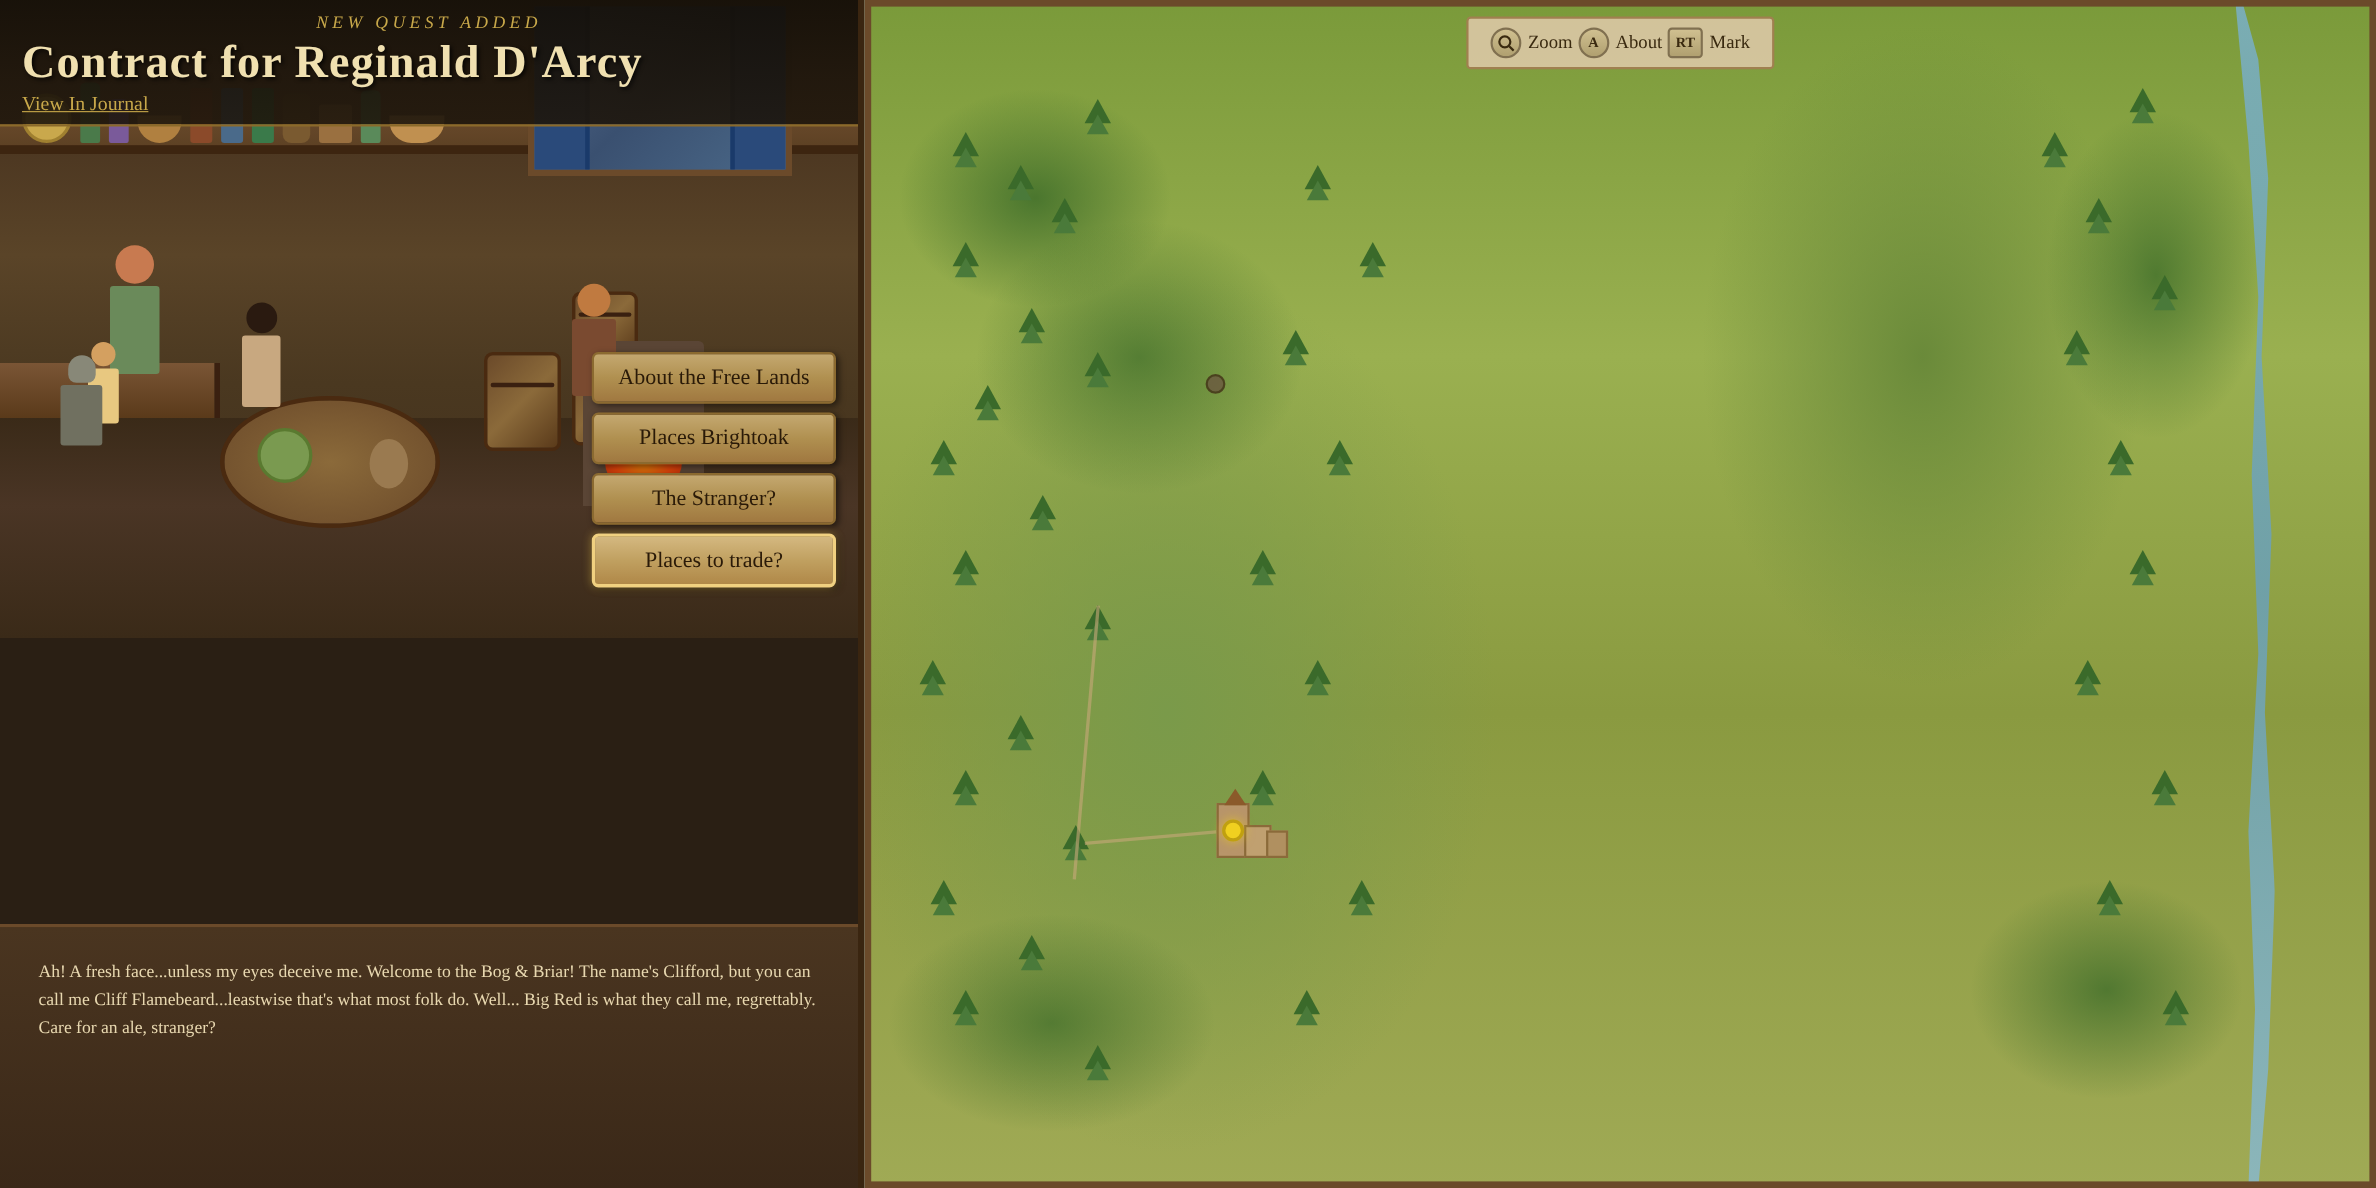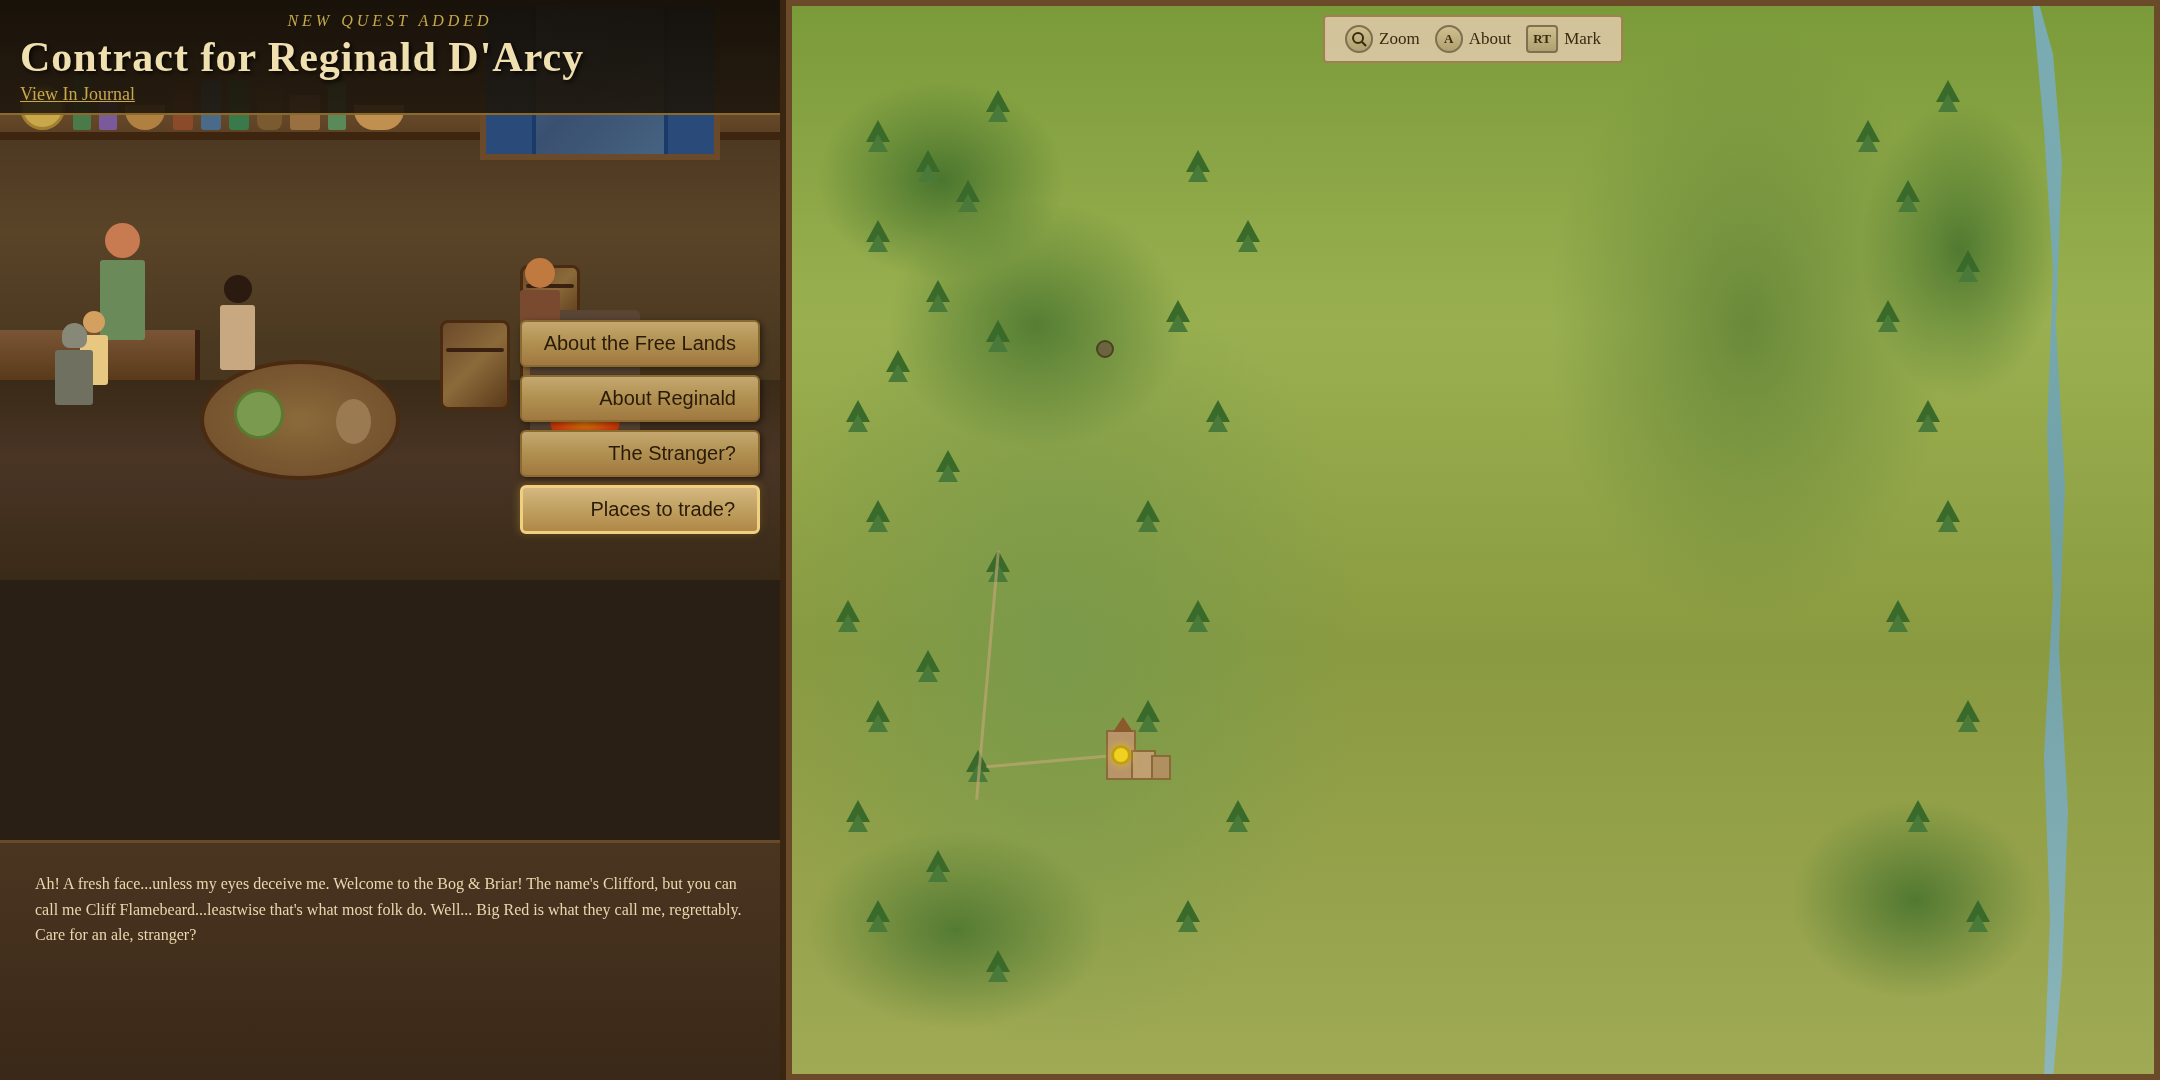--- a/index.html
+++ b/index.html
@@ -201,24 +201,24 @@
       z-index: 20;
     }
 
     .dialogue-btn {
       background: linear-gradient(180deg, #c4a870 0%, #b09050 50%, #a07840 100%);
       border: 2px solid #8b6a30;
       border-radius: 6px;
       padding: 10px 22px;
       font-size: 20px;
       color: #2a1a08;
-      font-family: Liberation Sans, sans-serif;
+      font-family: Liberation Serif, serif;
       cursor: pointer;
       min-width: 220px;
-      text-align: right;
+      text-align: center;
       box-shadow: 2px 2px 6px rgba(0,0,0,0.5);
     }
 
     .dialogue-btn.selected {
       background: linear-gradient(180deg, #d4b880 0%, #c0a060 50%, #b08848 100%);
       border: 3px solid #f0d080;
       box-shadow: 0 0 8px rgba(240,200,80,0.4), 2px 2px 6px rgba(0,0,0,0.5);
     }
 
     
@@ -294,21 +294,21 @@
     }
 
     
     .map-controls {
       position: absolute;
       top: 15px;
       left: 50%;
       transform: translateX(-50%);
       display: flex;
       align-items: center;
-      gap: 15px;
+      gap: 5px;
       background: rgba(220, 200, 165, 0.9);
       border: 2px solid #a08050;
       border-radius: 4px;
       padding: 8px 20px;
       z-index: 10;
     }
 
     .map-control-item {
       display: flex;
       align-items: center;
@@ -455,21 +455,21 @@
   </div>
 
   <div class="quest-notification">
     <div class="new-quest-label">NEW QUEST ADDED</div>
     <div class="quest-title">Contract for Reginald D'Arcy</div>
     <div class="view-journal-link">View In Journal</div>
   </div>
 
   <div class="dialogue-options">
     <button class="dialogue-btn">About the Free Lands</button>
-    <button class="dialogue-btn">About Reginald</button>
+    <button class="dialogue-btn">Places Brightoak</button>
     <button class="dialogue-btn">The Stranger?</button>
     <button class="dialogue-btn selected">Places to trade?</button>
   </div>
 
   <div class="dialogue-box">
     <p class="dialogue-text">Ah! A fresh face...unless my eyes deceive me. Welcome to the Bog &amp; Briar! The name's Clifford, but you can call me Cliff Flamebeard...leastwise that's what most folk do. Well... Big Red is what they call me, regrettably. Care for an ale, stranger?</p>
   </div>
 
 </div>
 

